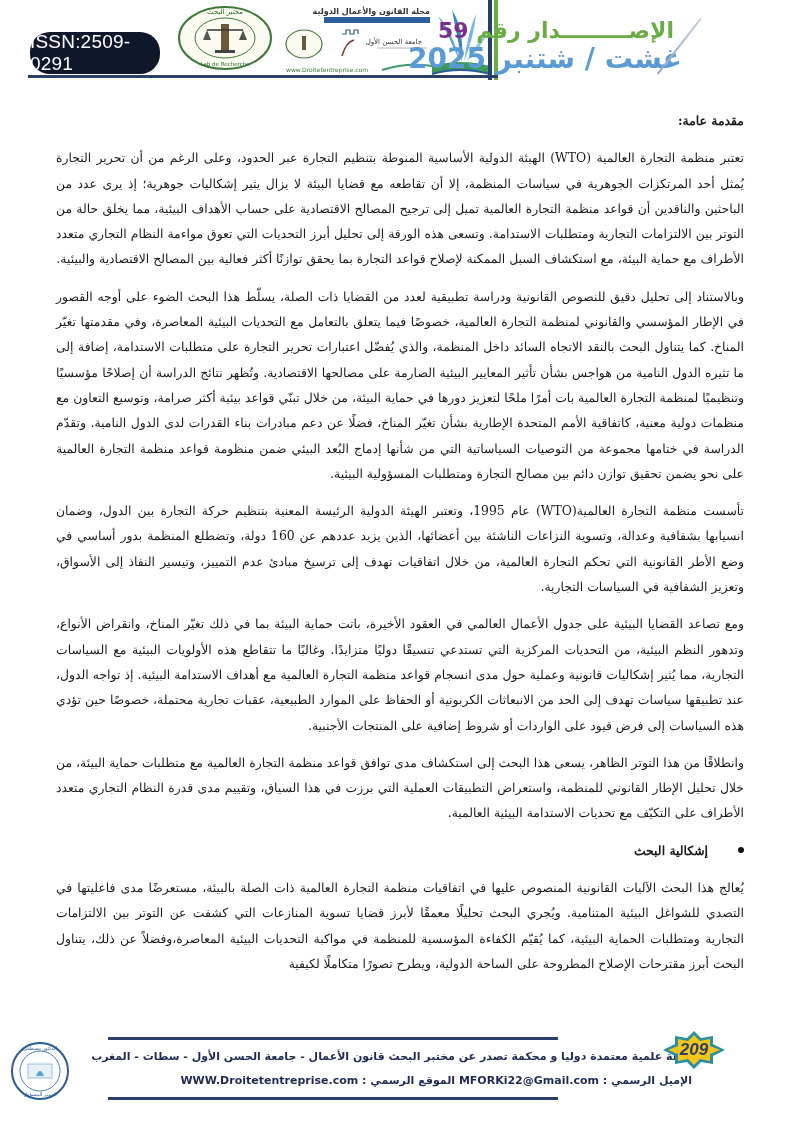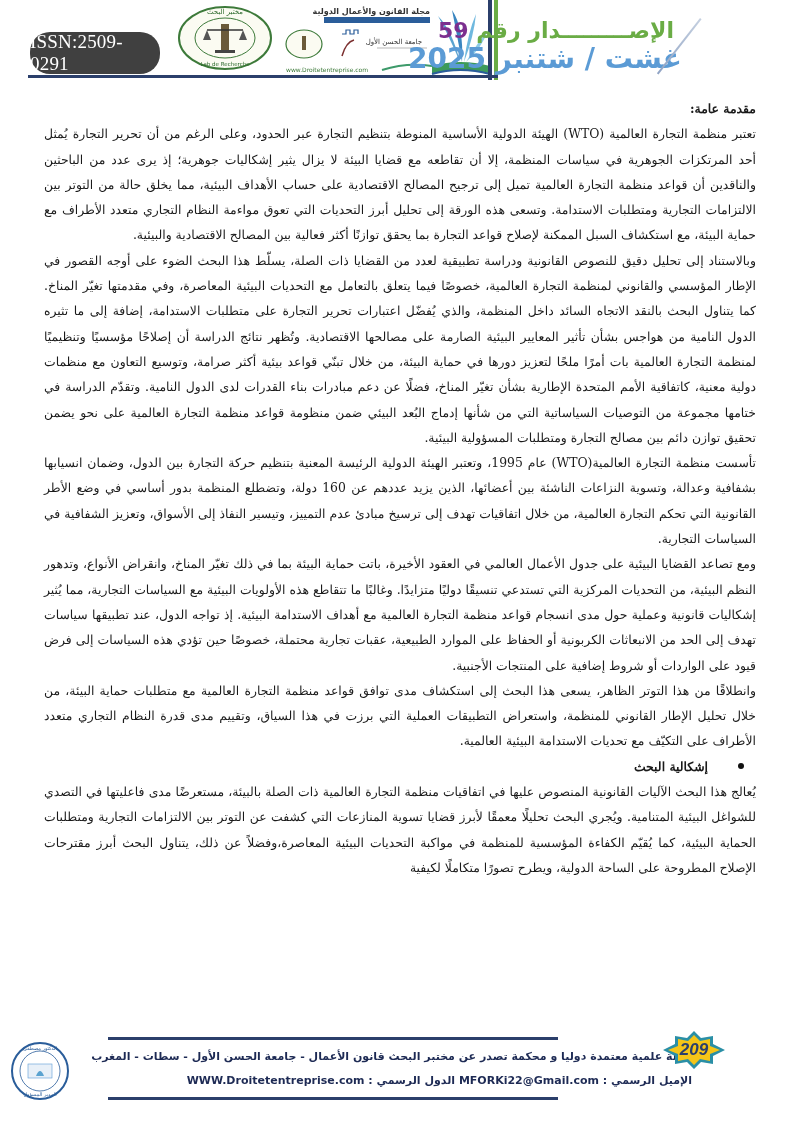--- a/index.html
+++ b/index.html
@@ -1,34 +1,34 @@
 <!DOCTYPE html>
 <html><head>
 <meta charset="utf-8">
 <style>
   html, body { margin:0; padding:0; background:#ffffff; }
   body { width:794px; height:1123px; position:relative; overflow:hidden; font-family:"DejaVu Sans", sans-serif; color:#1a1a1a; }
 
   
   .header { position:absolute; left:0; top:0; width:794px; height:85px; }
-  .issn { position:absolute; left:30px; top:32px; width:130px; height:42px; background:#404040; border-radius:20px; color:#fff; font-family:Liberation Serif, serif; font-size:19px; display:flex; align-items:center; justify-content:center; letter-spacing:0.2px; }
+  .issn { position:absolute; left:30px; top:32px; width:130px; height:42px; background:#0f172a; border-radius:20px; color:#fff; font-family:Liberation Sans, sans-serif; font-size:19px; display:flex; align-items:center; justify-content:center; letter-spacing:0.2px; }
   .header-rule { position:absolute; left:28px; top:75px; width:470px; height:3px; background:#2b3f6b; }
   .logo-lab { position:absolute; left:175px; top:4px; width:100px; height:68px; }
   .logo-banner { position:absolute; left:282px; top:4px; width:150px; height:72px; }
   .logo-book { position:absolute; left:430px; top:4px; width:62px; height:76px; }
   .v-bars { position:absolute; left:488px; top:0; width:14px; height:80px; }
   .v-bars span { position:absolute; top:0; height:80px; width:4px; }
   .issue-line { position:absolute; right:120px; top:4px; font-family:"DejaVu Sans", sans-serif; font-weight:bold; font-size:22px; color:#6aac45; direction:rtl; white-space:nowrap;margin-top:14px; }
   .issue-line .num { color:#7b2f8f; }
   .date-line { position:absolute; right:112px; top:42px; font-family:"DejaVu Sans", sans-serif; font-weight:bold; font-size:28px; color:#5b9bd5; direction:rtl; white-space:nowrap; }
   .diag-line { position:absolute; left:700px; top:18px; width:2px; height:70px; background:linear-gradient(#c5d0e0,#8fa3c4); transform:rotate(38deg); transform-origin:top left; }
 
   
   .content { position:absolute; left:44px; top:96px; width:712px; direction:rtl; text-align:justify; font-family:"DejaVu Serif", serif; font-size:12.4px; line-height:25.3px; color:#1a1a1a; }
-  .content p { margin:0; text-align-last:right; }
+  .content p { margin:12px; text-align-last:right; }
   .section-title { font-weight:bold; margin:0 0 2px 0; }
   .bullet-heading { font-weight:bold; padding-right:12px; display:flex; align-items:center; gap:30px; }
   .bullet-heading .dot { display:inline-block; width:6px; height:6px; background:#111; border-radius:50%; }
 
   
   .footer-rule-top { position:absolute; left:108px; top:1037px; width:450px; height:3px; background:#2b3f6b; }
   .footer-rule-bottom { position:absolute; left:108px; top:1097px; width:450px; height:3px; background:#2b3f6b; }
   .footer-line1 { position:absolute; right:102px; top:1050px; direction:rtl; font-family:"DejaVu Sans", sans-serif; font-weight:bold; font-size:11px; color:#1d2a54; white-space:nowrap; }
   .footer-line2 { position:absolute; right:102px; top:1074px; direction:rtl; font-family:"DejaVu Sans", sans-serif; font-weight:bold; font-size:11px; color:#1d2a54; white-space:nowrap; }
   .page-badge { position:absolute; left:661px; top:1030px; width:66px; height:40px;font-style:italic; }
@@ -108,21 +108,21 @@
   <circle cx="30" cy="31" r="28" fill="#ffffff" stroke="#2a5d9a" stroke-width="2"></circle>
   <circle cx="30" cy="31" r="20" fill="none" stroke="#2a5d9a" stroke-width="0.8"></circle>
   <rect x="18" y="24" width="24" height="14" fill="#e8f0f8" stroke="#5b9bd5" stroke-width="0.6"></rect>
   <path d="M26 36 Q30 26 34 36" fill="#5ba3d0"></path>
   <text x="30" y="10" font-size="5" text-anchor="middle" fill="#2a5d9a" font-family="DejaVu Sans, sans-serif">الدكتور مصطفى</text>
   <text x="30" y="56" font-size="5" text-anchor="middle" fill="#2a5d9a" font-family="DejaVu Sans, sans-serif">المدير المسؤول</text>
 </svg>
 
 <div class="footer-rule-top"></div>
 <div class="footer-line1">مجلة علمية معتمدة  دوليا و محكمة تصدر عن مختبر البحث قانون الأعمال - جامعة الحسن الأول - سطات - المغرب</div>
-<div class="footer-line2">الإميل الرسمي :  MFORKi22@Gmail.com الدول الرسمي : WWW.Droitetentreprise.com</div>
+<div class="footer-line2">الإميل الرسمي :  MFORKi22@Gmail.com الموقع الرسمي : WWW.Droitetentreprise.com</div>
 <div class="footer-rule-bottom"></div>
 
 <div class="page-badge">
   <svg width="66" height="40" viewBox="0 0 66 40">
     <polygon points="33,1 40,8 52,6 52,14 64,20 52,26 52,34 40,32 33,39 26,32 14,34 14,26 2,20 14,14 14,6 26,8" fill="#2a8fa6"></polygon>
     <polygon points="33,5 39,11 49,9 49,16 59,20 49,24 49,31 39,29 33,35 27,29 17,31 17,24 7,20 17,16 17,9 27,11" fill="#f5c518"></polygon>
   </svg>
   <div class="num">209</div>
 </div>
 

